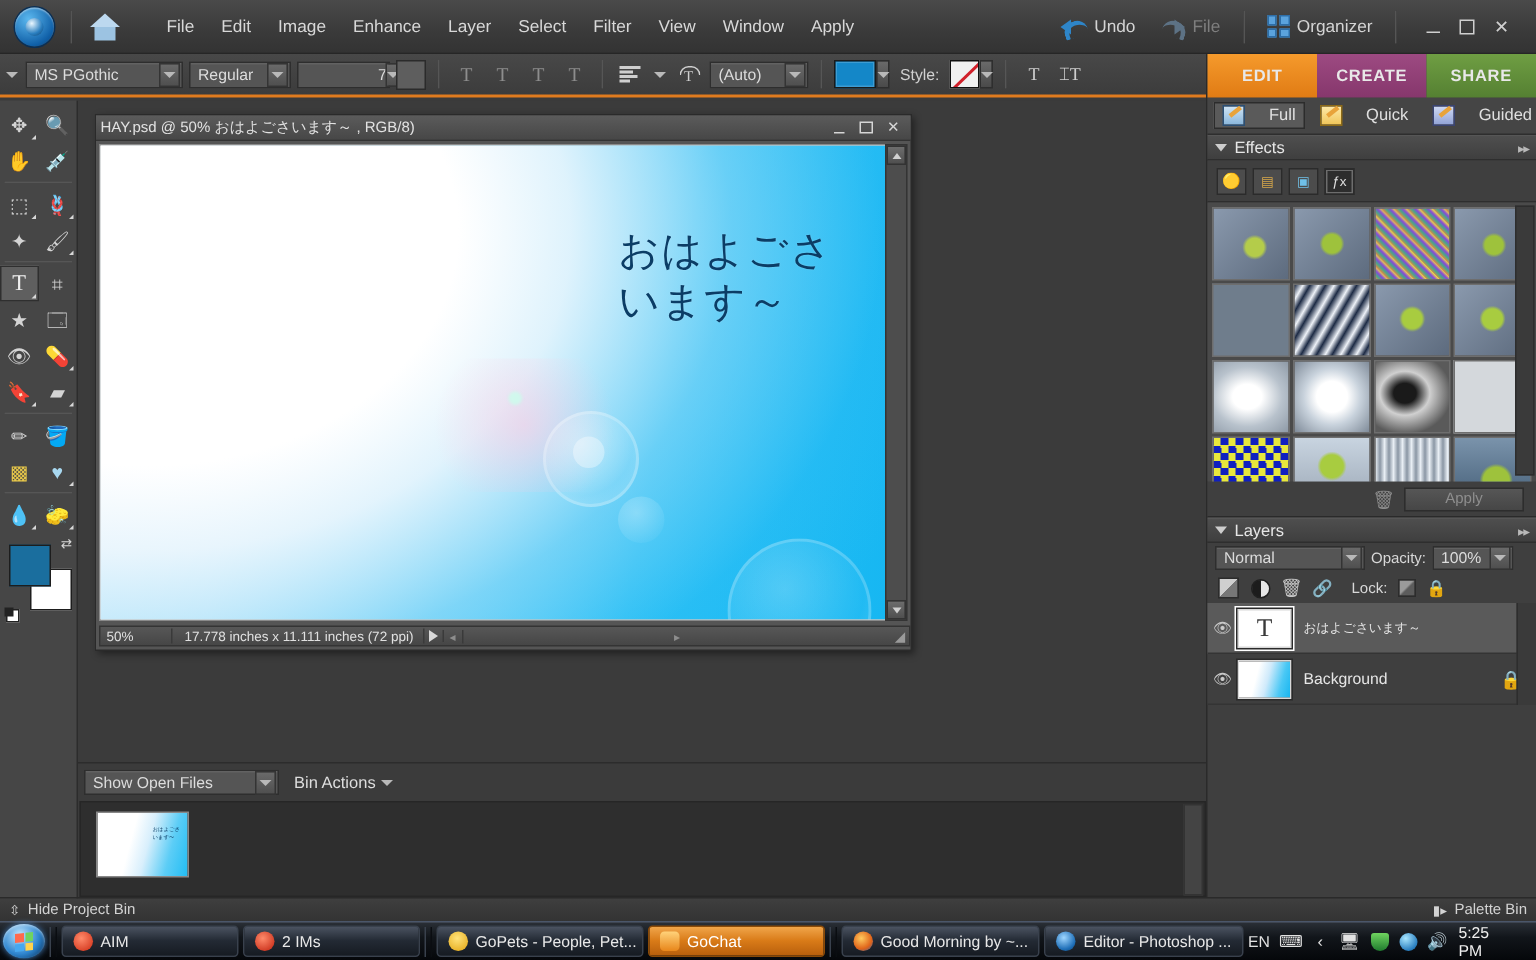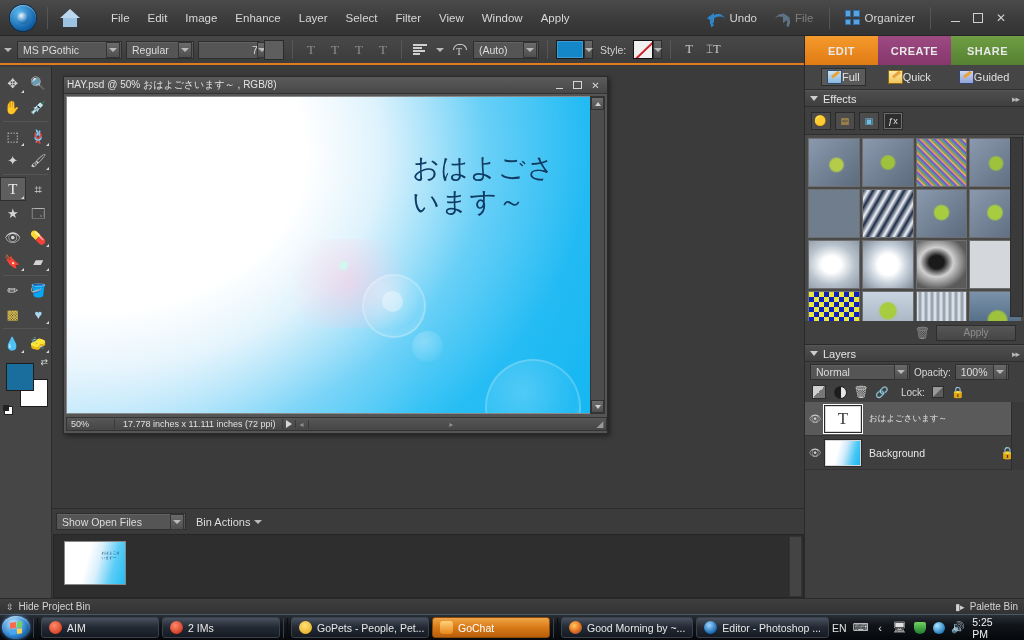--- a/index.html
+++ b/index.html
@@ -270,21 +270,21 @@
   }
   .modebar { height:29px; display:flex; }
   .modebtn {
     flex:1; display:flex; align-items:center; justify-content:center; gap:4px;
     font-size:11px; color:#e8e8e8; font-weight:bold; letter-spacing:.5px;
   }
   .m-edit { background:linear-gradient(#f59a2c,#e07b14); }
   .m-create { background:linear-gradient(#9d4a82,#86376c); }
   .m-share { background:linear-gradient(#6f9e43,#558032); }
   .subbar { height:25px; background:#454545; display:flex; align-items:center; border-bottom:1px solid #2e2e2e; }
-  .subbtn { display:flex; align-items:center; gap:0; padding:2px 6px; font-size:11px; color:#e0e0e0; margin-left:16px;}
+  .subbtn { display:flex; align-items:center; gap:16px; padding:2px 6px; font-size:11px; color:#e0e0e0; margin-left:4px;}
   .subbtn.active { background:#5a5a5a; box-shadow:inset 0 0 0 1px #2c2c2c; }
   .mini-ico { width:15px; height:14px; border:1px solid #2b4f74; background:linear-gradient(#cfe4f4,#8ab7dc); position:relative; }
   .mini-ico:after{content:"";position:absolute;left:3px;top:2px;width:9px;height:3px;background:#e8a33a;transform:rotate(-38deg);}
   .mini-ico.q { background:linear-gradient(#fde9a8,#f0c65a); border-color:#8c6a18;}
   .mini-ico.g { background:linear-gradient(#cfd9f4,#92a3d6); border-color:#3a4472;}
   .panel-hdr {
     height:17px; background:linear-gradient(#4e4e4e,#3f3f3f);
     display:flex; align-items:center; padding:0 5px; font-size:11px; color:#e6e6e6;
     border-bottom:1px solid #2e2e2e; border-top:1px solid #565656;
   }

